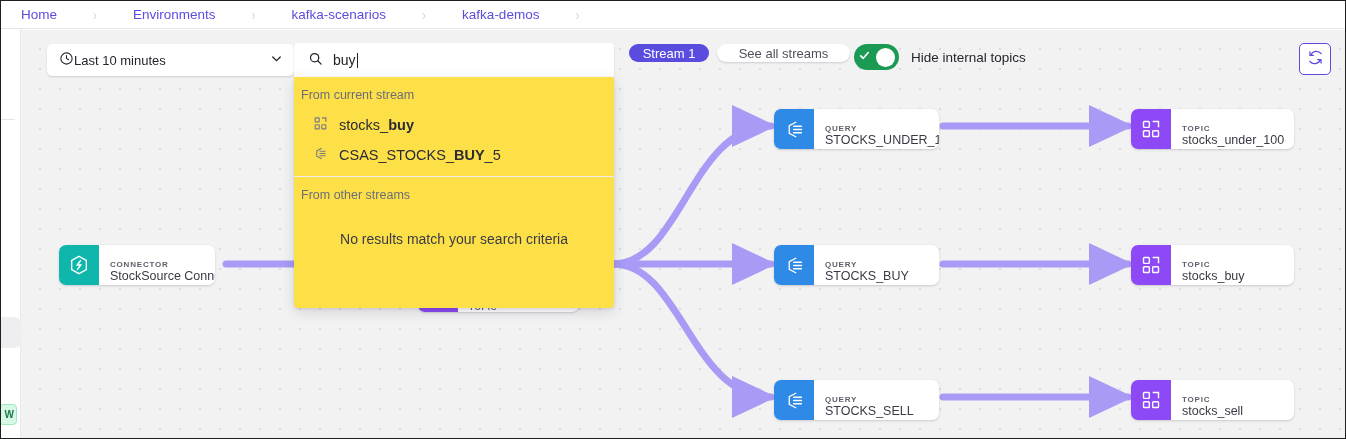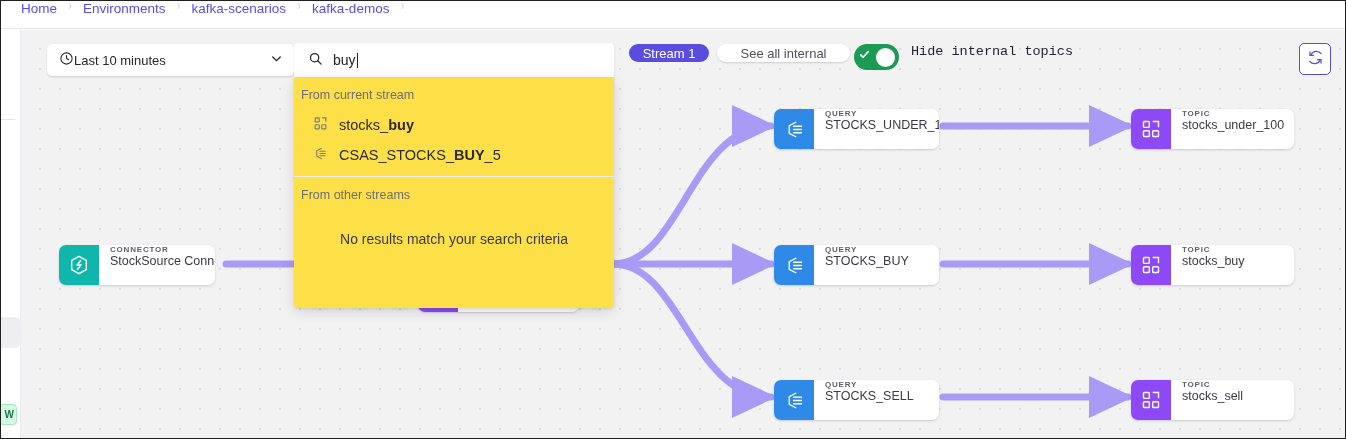--- a/index.html
+++ b/index.html
@@ -10,25 +10,26 @@
     background: #ffffff;
     overflow: hidden;
     position: relative;
   }
   #app { position: absolute; inset: 0; border: 1px solid #1f1f1f; overflow: hidden; background: #fff; }
 
   
   .breadcrumb {
     position: absolute; left: 0; top: 0; right: 0; height: 28px;
     background: #ffffff;
-    display: flex; 
+    display: flex; align-items: center;
     padding-left: 20px;
     font-size: 13.5px;
     border-bottom: 1px solid #e6e6ea;
     z-index: 60;
+    gap: 25px;
   }
   .crumb { color: #5b4ce0; text-decoration: none; white-space: nowrap; }
   .crumb.link { cursor: pointer; }
   .crumb-sep {
     color: #d3d2e4; margin: 0 11px; font-size: 12px; line-height: 1;
     transform: scaleY(1.25);
   }
 
   
   .left-rail {
@@ -75,21 +76,21 @@
     z-index: 10;
   }
   .node-icon {
     width: 40px; flex: 0 0 40px;
     display: flex; align-items: center; justify-content: center;
   }
   .node-icon.connector { background: #0fb6ac; }
   .node-icon.query { background: #2e8ae6; }
   .node-icon.topic { background: #8c49f5; }
   .node-text {
-    display: flex; flex-direction: column; justify-content: flex-start;
+    display: flex; flex-direction: column; justify-content: flex-end;
     padding: 0 14px 0 11px; min-width: 0;
   }
   .node-kind {
     font-size: 8px; letter-spacing: .8px; font-weight: bold;
     color: #5f5f6b; text-transform: uppercase; line-height: 1.15;
   }
   .node-label {
     font-size: 12.5px; color: #3a3a46; white-space: nowrap; line-height: 1.25;
   }
   .node.hidden-behind { z-index: 11; }
@@ -162,21 +163,21 @@
     background: #5b4ce0; color: #fff;
   }
   .pill-ghost {
     left: 696px; width: 133px;
     background: #fff; color: #50505c;
     box-shadow: 0 1px 2px rgba(20,20,40,.16);
   }
 
   .toggle-wrap {
     position: absolute; left: 833px; top: 14px;
-    display: flex; align-items: flex-start; gap: 12px; cursor: pointer; font-family: Liberation Mono, monospace;
+    display: flex; align-items: center; gap: 12px; cursor: pointer;
   }
   .toggle {
     width: 45px; height: 26px; border-radius: 14px; background: #1b9a54;
     display: flex; align-items: center; justify-content: space-between;
     padding: 0 4px;
   }
   .toggle .knob { width: 19px; height: 19px; border-radius: 50%; background: #fff; }
   .toggle-label { font-size: 13.5px; color: #25252e; }
 
   .refresh-btn {
@@ -400,21 +401,21 @@
         </div>
       </div>
 
       <div>
         <div class="dd-section-title">From other streams</div>
         <div class="dd-empty">No results match your search criteria</div>
       </div>
     </div>
 
     <div class="pill pill-primary">Stream 1</div>
-    <div class="pill pill-ghost">See all internal</div>
+    <div class="pill pill-ghost">See all streams</div>
 
     <div class="toggle-wrap">
       <div class="toggle">
         <span>
           <svg width="13" height="13" viewBox="0 0 24 24" fill="none" stroke="#ffffff" stroke-width="3">
             <path d="M5 12.8l4.6 4.4L19 6.6" stroke-linecap="round" stroke-linejoin="round"></path>
           </svg>
         </span>
         <span class="knob"></span>
       </div>

